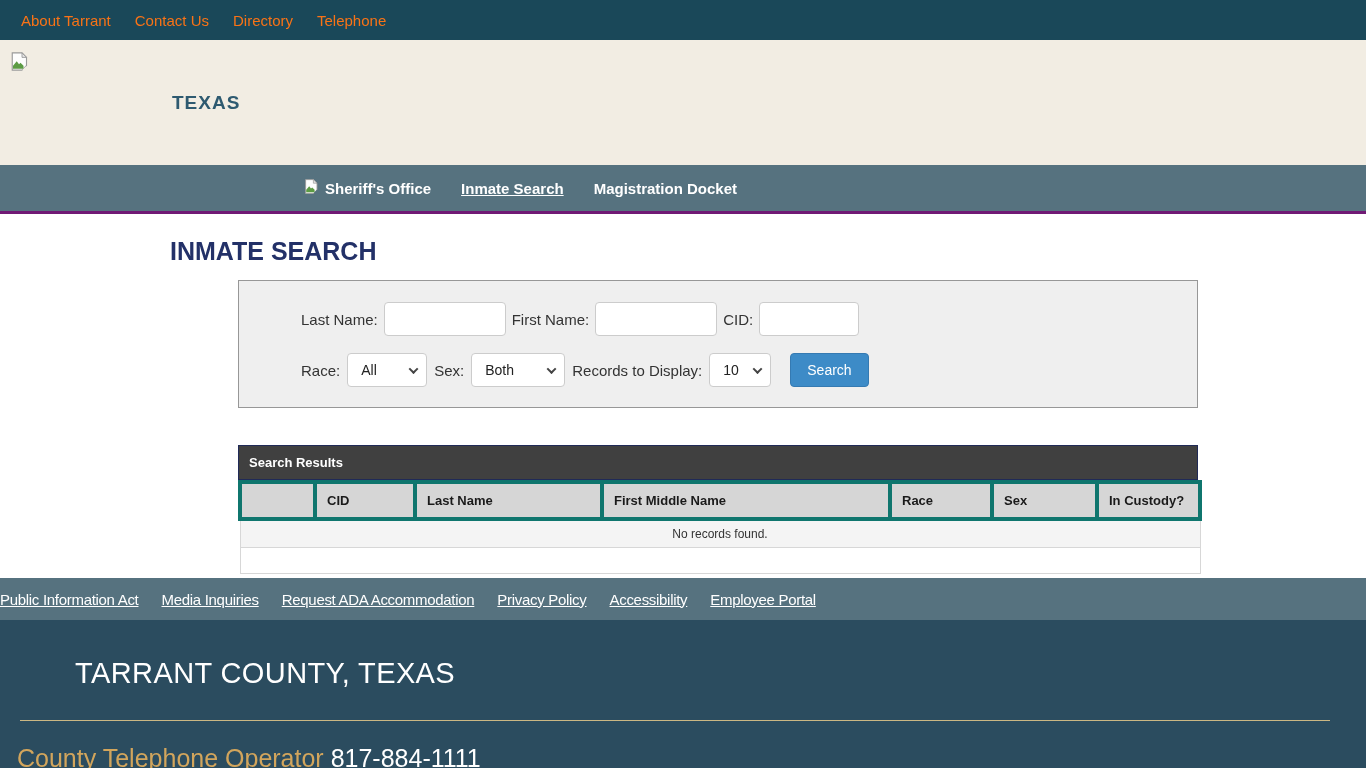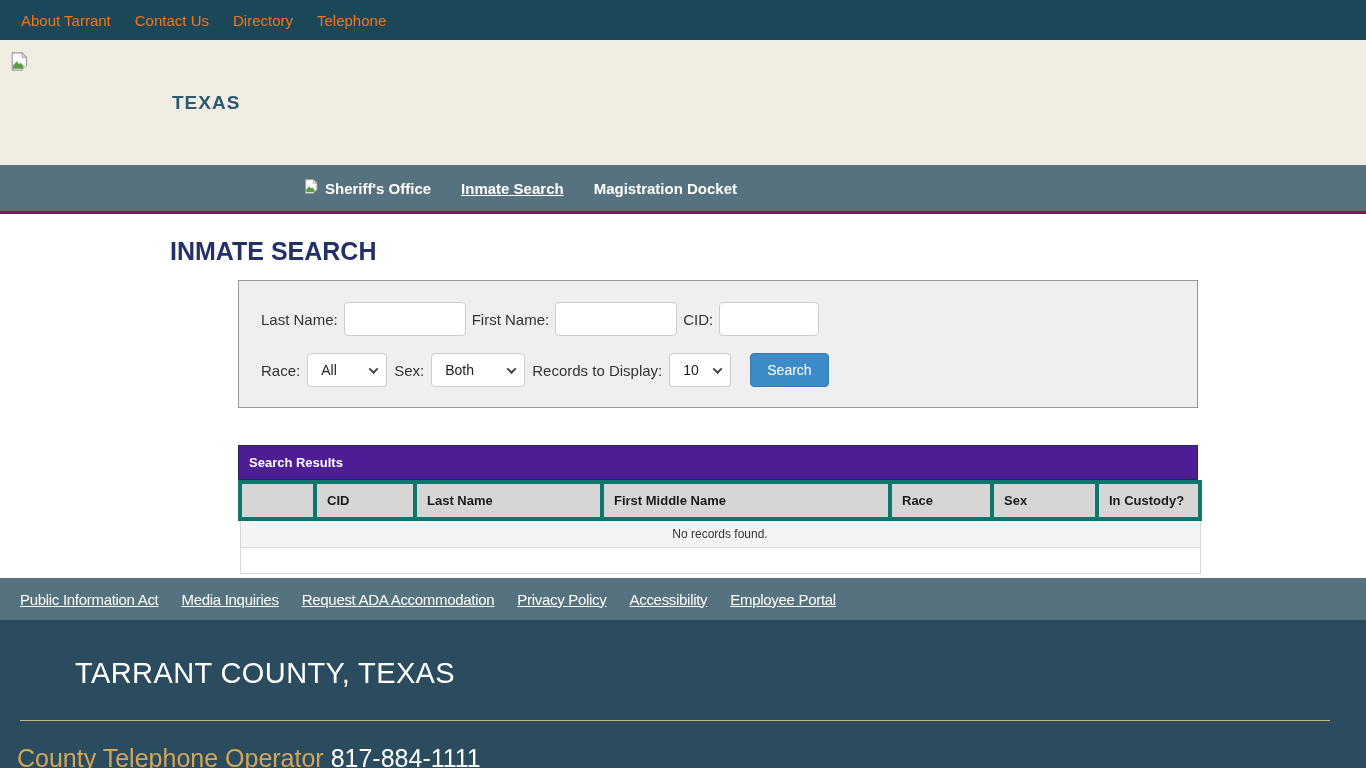--- a/index.html
+++ b/index.html
@@ -28,48 +28,48 @@
   .sitenav a { color:#ffffff; font-weight:bold; font-size:15px; text-decoration:none;
                display:flex; align-items:center; gap:6px; cursor:pointer; }
   .sitenav a.active { text-decoration:underline; }
 
   
   .main { height:364px; padding-left:170px; background:#fff; }
   .page-heading { margin:0; padding-top:23px; font-size:25px; font-weight:bold; color:#233168; }
 
   .panel { margin:14px 0 0 68px; width:960px; background:#efefef;
            border:1px solid #979797; padding:21px 0 20px 22px; }
-  .frow { display:flex; align-items:center; }
+  .frow { display:flex; align-items:center;margin-left:40px; }
   .frow + .frow { margin-top:17px; }
   .flabel { font-size:15px; color:#333333; white-space:nowrap; }
   .txt { height:34px; border:1px solid #cccccc; border-radius:4px; margin:0 6px;
          padding:0 8px; font-size:14px; background:#fff; outline:none; }
   .txt.name { width:122px; } .txt.cid { width:100px; }
   .sel { height:34px; background:#fff; border:1px solid #cccccc; border-radius:4px;
          display:inline-flex; align-items:center; justify-content:space-between;
          padding:0 9px 0 13px; margin:0 7px; font-size:14px; color:#222; cursor:pointer; }
   .sel-race { width:80px; } .sel-sex { width:94px; } .sel-rec { width:62px; }
   .chev { width:7px; height:7px; border-right:2px solid #444; border-bottom:2px solid #444;
           transform:rotate(45deg) translate(-1px,-1px); margin-left:8px; flex:none; }
   .btn-search { margin-left:12px; background:#3d8bc7; border:1px solid #357ab2; color:#fff;
                 font-size:14px; font-family:inherit; border-radius:4px; padding:8px 16px; cursor:pointer; }
 
   .results { margin:8px 0 0 68px; width:960px; }
-  .results-caption { background:#4c1d95; border:1px solid #202a57; color:#fff;
+  .results-caption { background:#404040; border:1px solid #202a57; color:#fff;
                      font-weight:bold; font-size:13px; padding:9px 10px;margin-top:37px; }
   table.grid { border-collapse:collapse; width:960px; table-layout:fixed; }
   .grid th { background:#d6d6d6; border:4px solid #0f766e; text-align:left;
              padding:9px 0 9px 10px; font-size:13px; color:#1a1a1a; font-weight:bold; }
   .grid td.empty { background:#f4f4f4; border:1px solid #d7d7d7; text-align:center;
                    padding:6px 0; font-size:12px; color:#333; }
   .grid td.pager { background:#ffffff; border:1px solid #d7d7d7; height:26px; }
 
   
   .linksbar { height:42px; background:#56727f; display:flex; align-items:center;
-              padding-left:20px; gap:23px; }
+              gap:23px; }
   .linksbar a { color:#ffffff; font-size:15px; text-decoration:underline;
                 letter-spacing:-.3px; cursor:pointer; }
 
   
   .bottom { height:148px; background:#2b4c5f; }
   .bottom-title { margin:0; padding:37px 0 0 75px; color:#ffffff; font-size:29px;
                   font-weight:normal; letter-spacing:.4px; }
   .gold-hr { border:none; border-top:1px solid #cbb783; margin:30px 36px 0 20px; height:0; }
   .phone { margin:23px 0 0 17px; font-size:25px; white-space:nowrap; }
   .phone-label { color:#d2a55c; }

